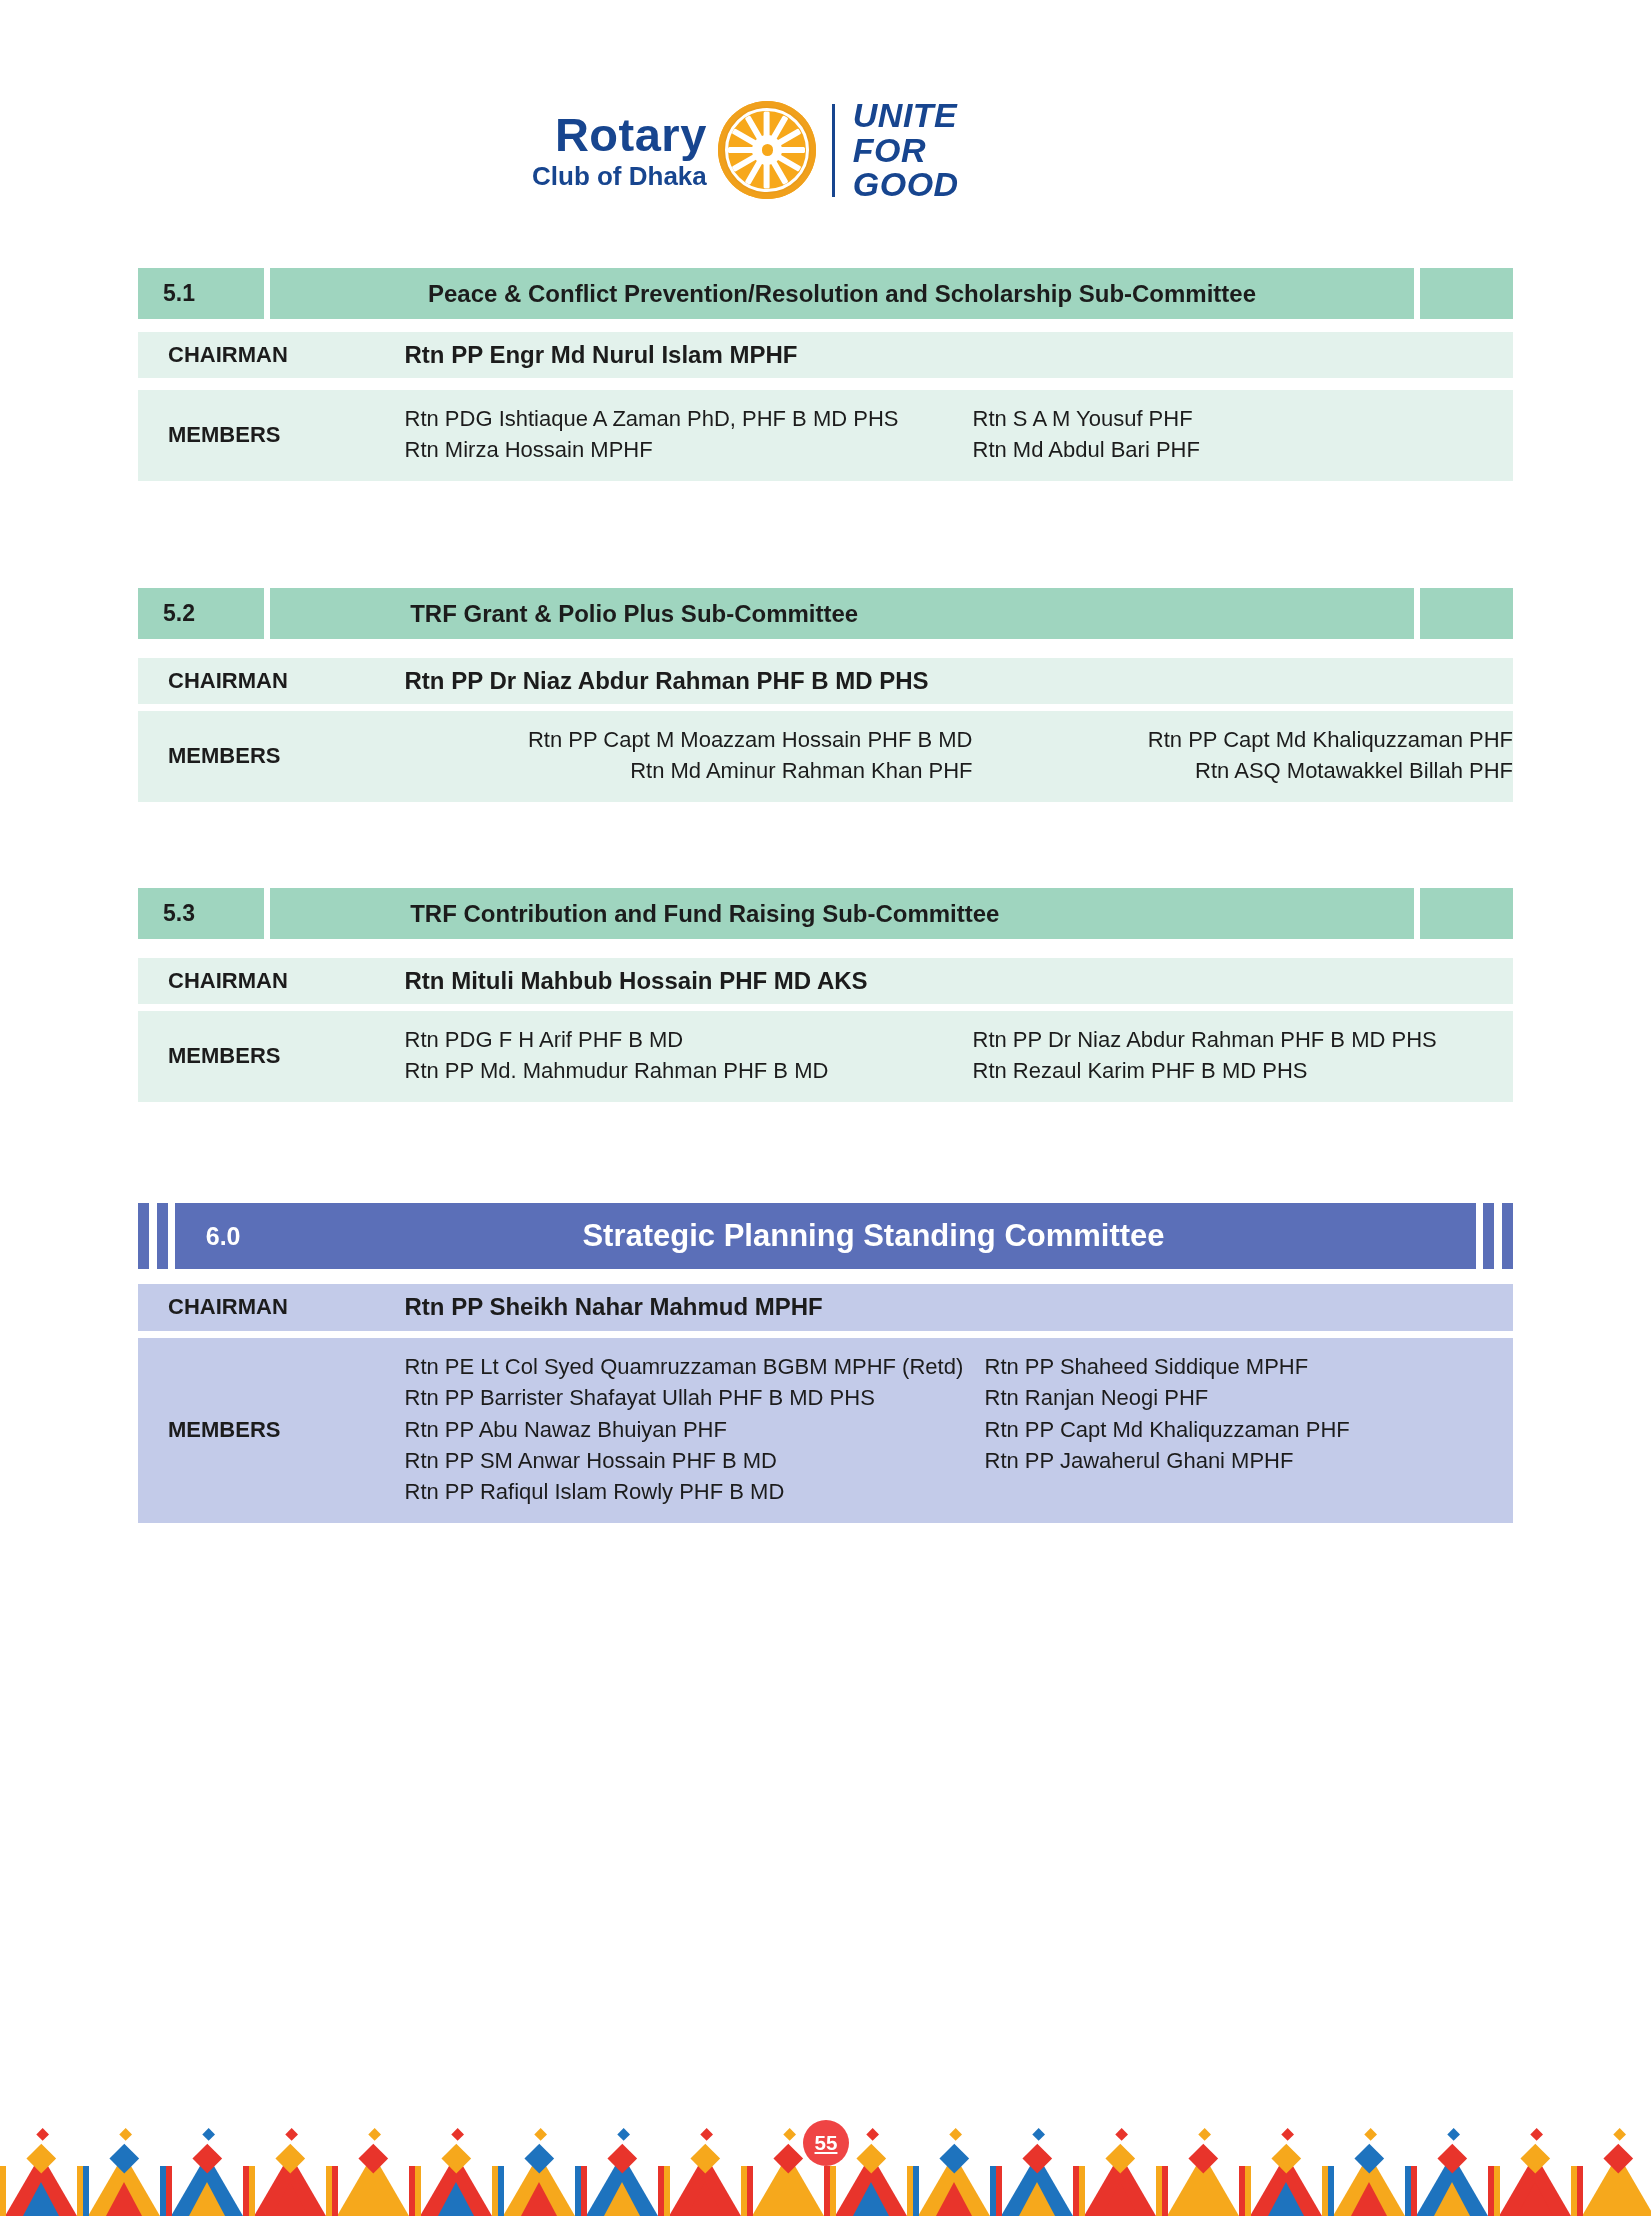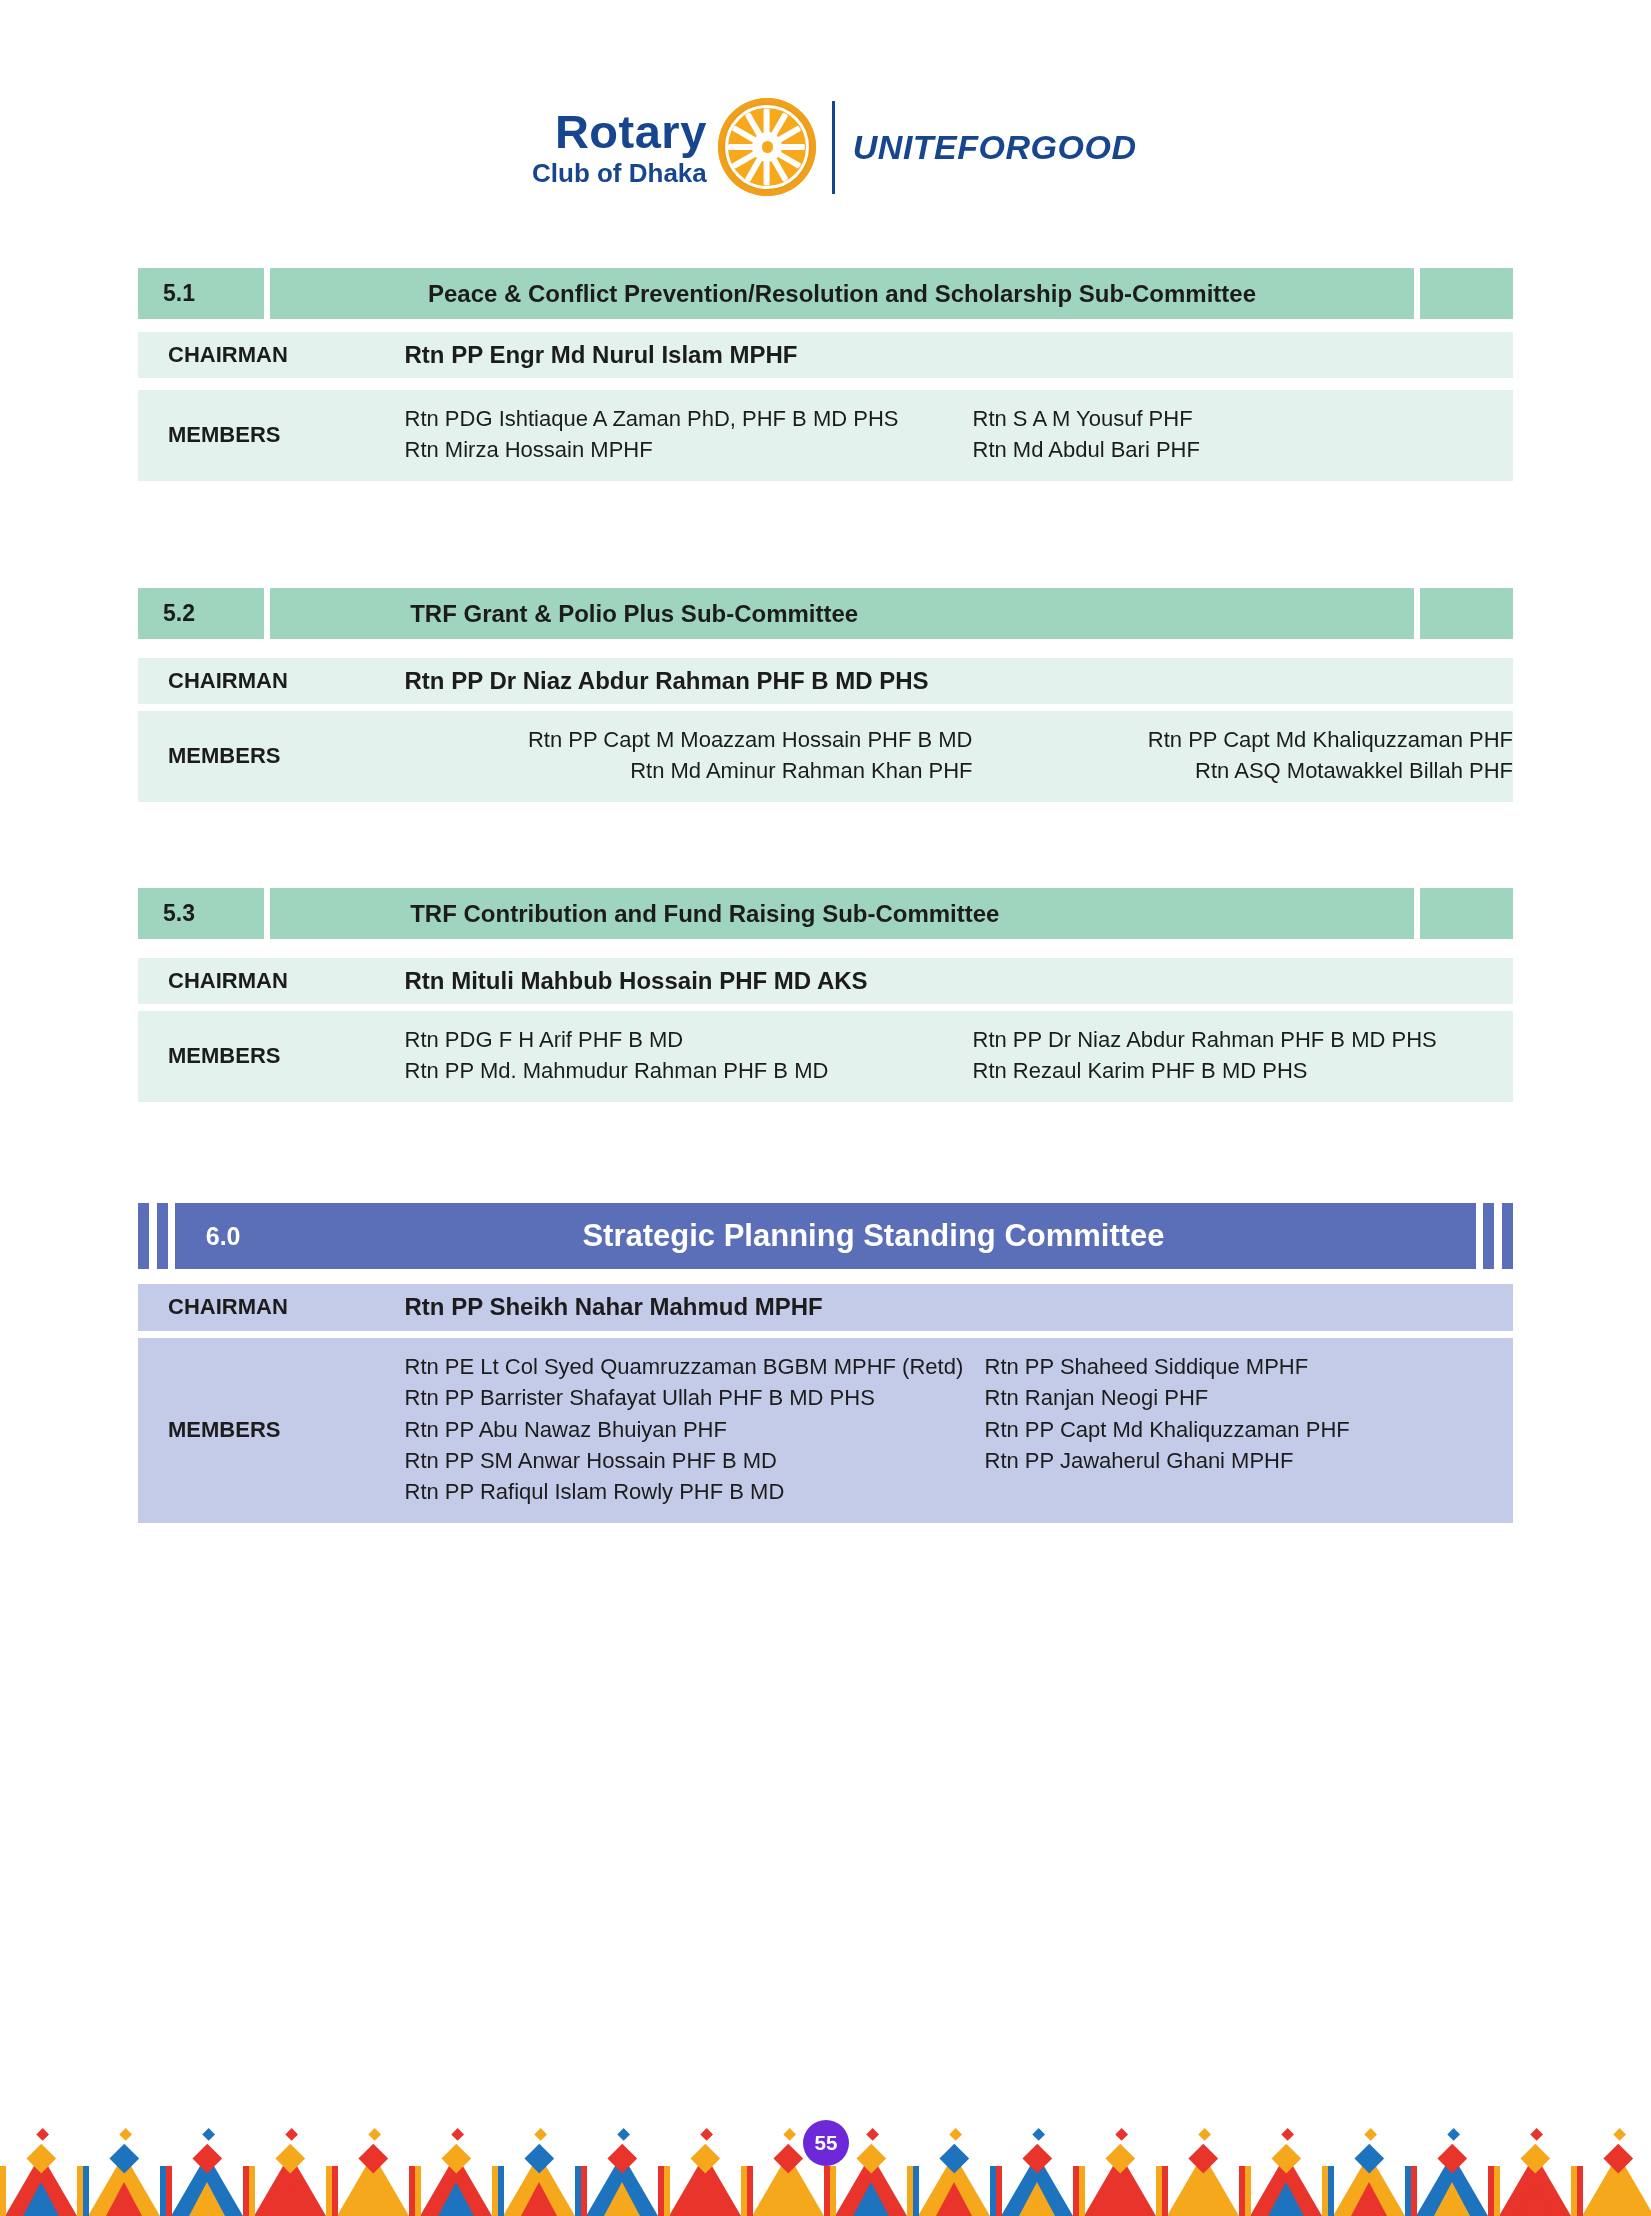--- a/index.html
+++ b/index.html
@@ -95,20 +95,21 @@
     box-sizing: border-box;
   }
   .divider-bar {
     width: 3.6px;
     height: 93px;
     background: #17458f;
     margin: 0 17.5px 0 15.5px;
   }
   .unite {
     display: flex;
+    flex-direction: column;
     line-height: 1.02;
   }
   .unite div {
     font-size: 34px;
     font-weight: bold;
     font-style: italic;
     color: #17458f;
     letter-spacing: 0.5px;
   }
 
@@ -293,28 +294,29 @@
     position: relative;
     flex: none;
   }
   .page-badge {
     position: absolute;
     left: 803px;
     bottom: 50px;
     width: 46px;
     height: 46px;
     border-radius: 50%;
-    background: #6d28d9;
+    background: #ef4444;
     color: #ffffff;
     display: flex;
     align-items: center;
     justify-content: center;
     font-size: 20.6px;
     font-weight: bold;
     z-index: 5;
+    text-decoration: underline;
   }
 </style>
 </head>
 <body>
 
 <div class="header">
   <div class="logo-wrap">
     <div class="rotary-text">
       <div class="rotary-word">Rotary</div>
       <div class="rotary-sub">Club of Dhaka</div>

